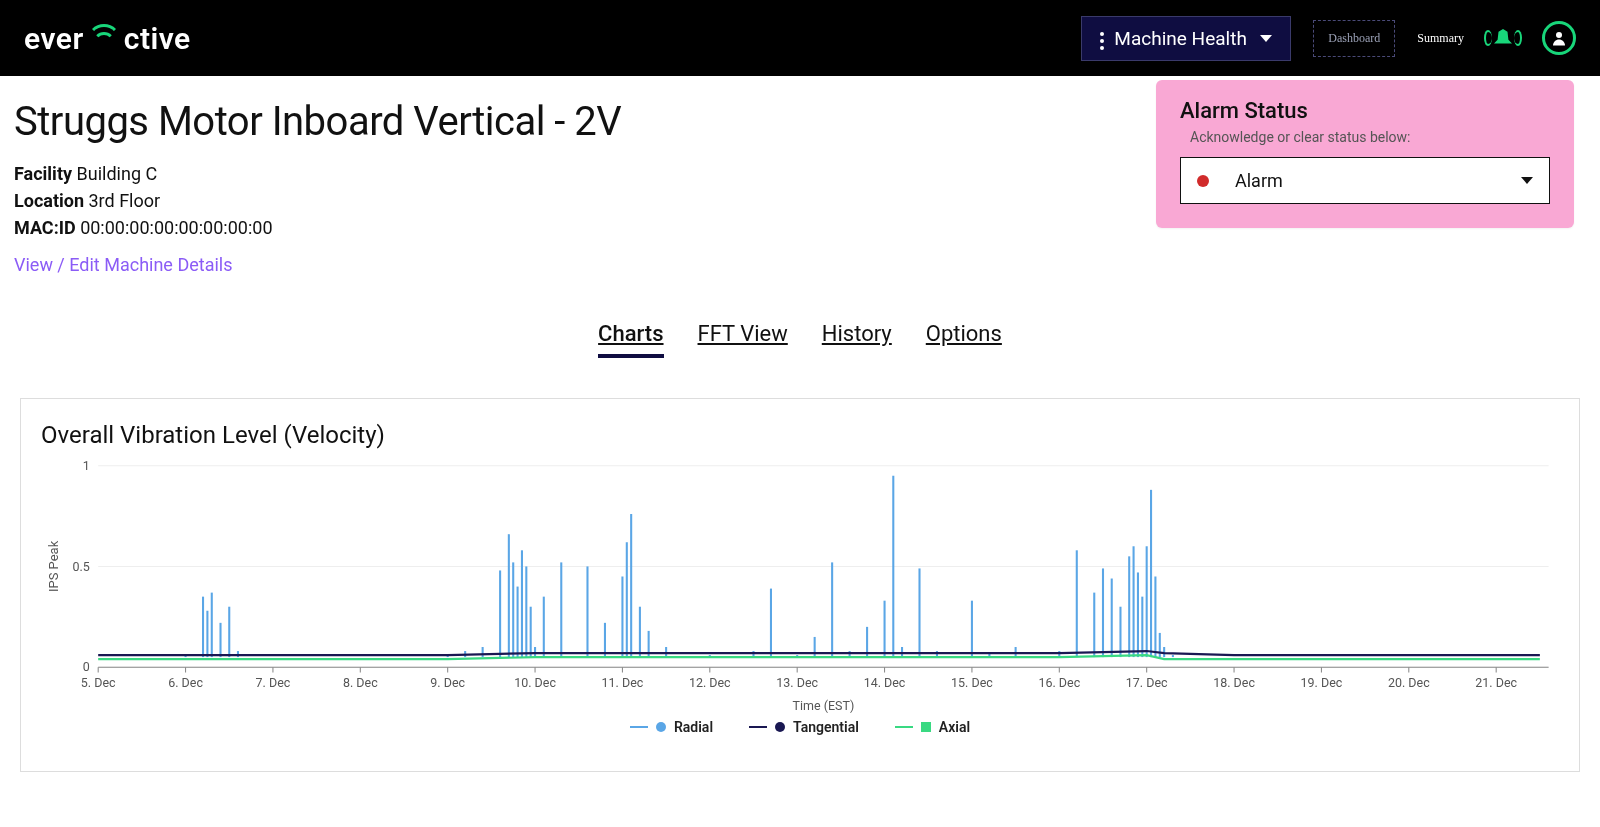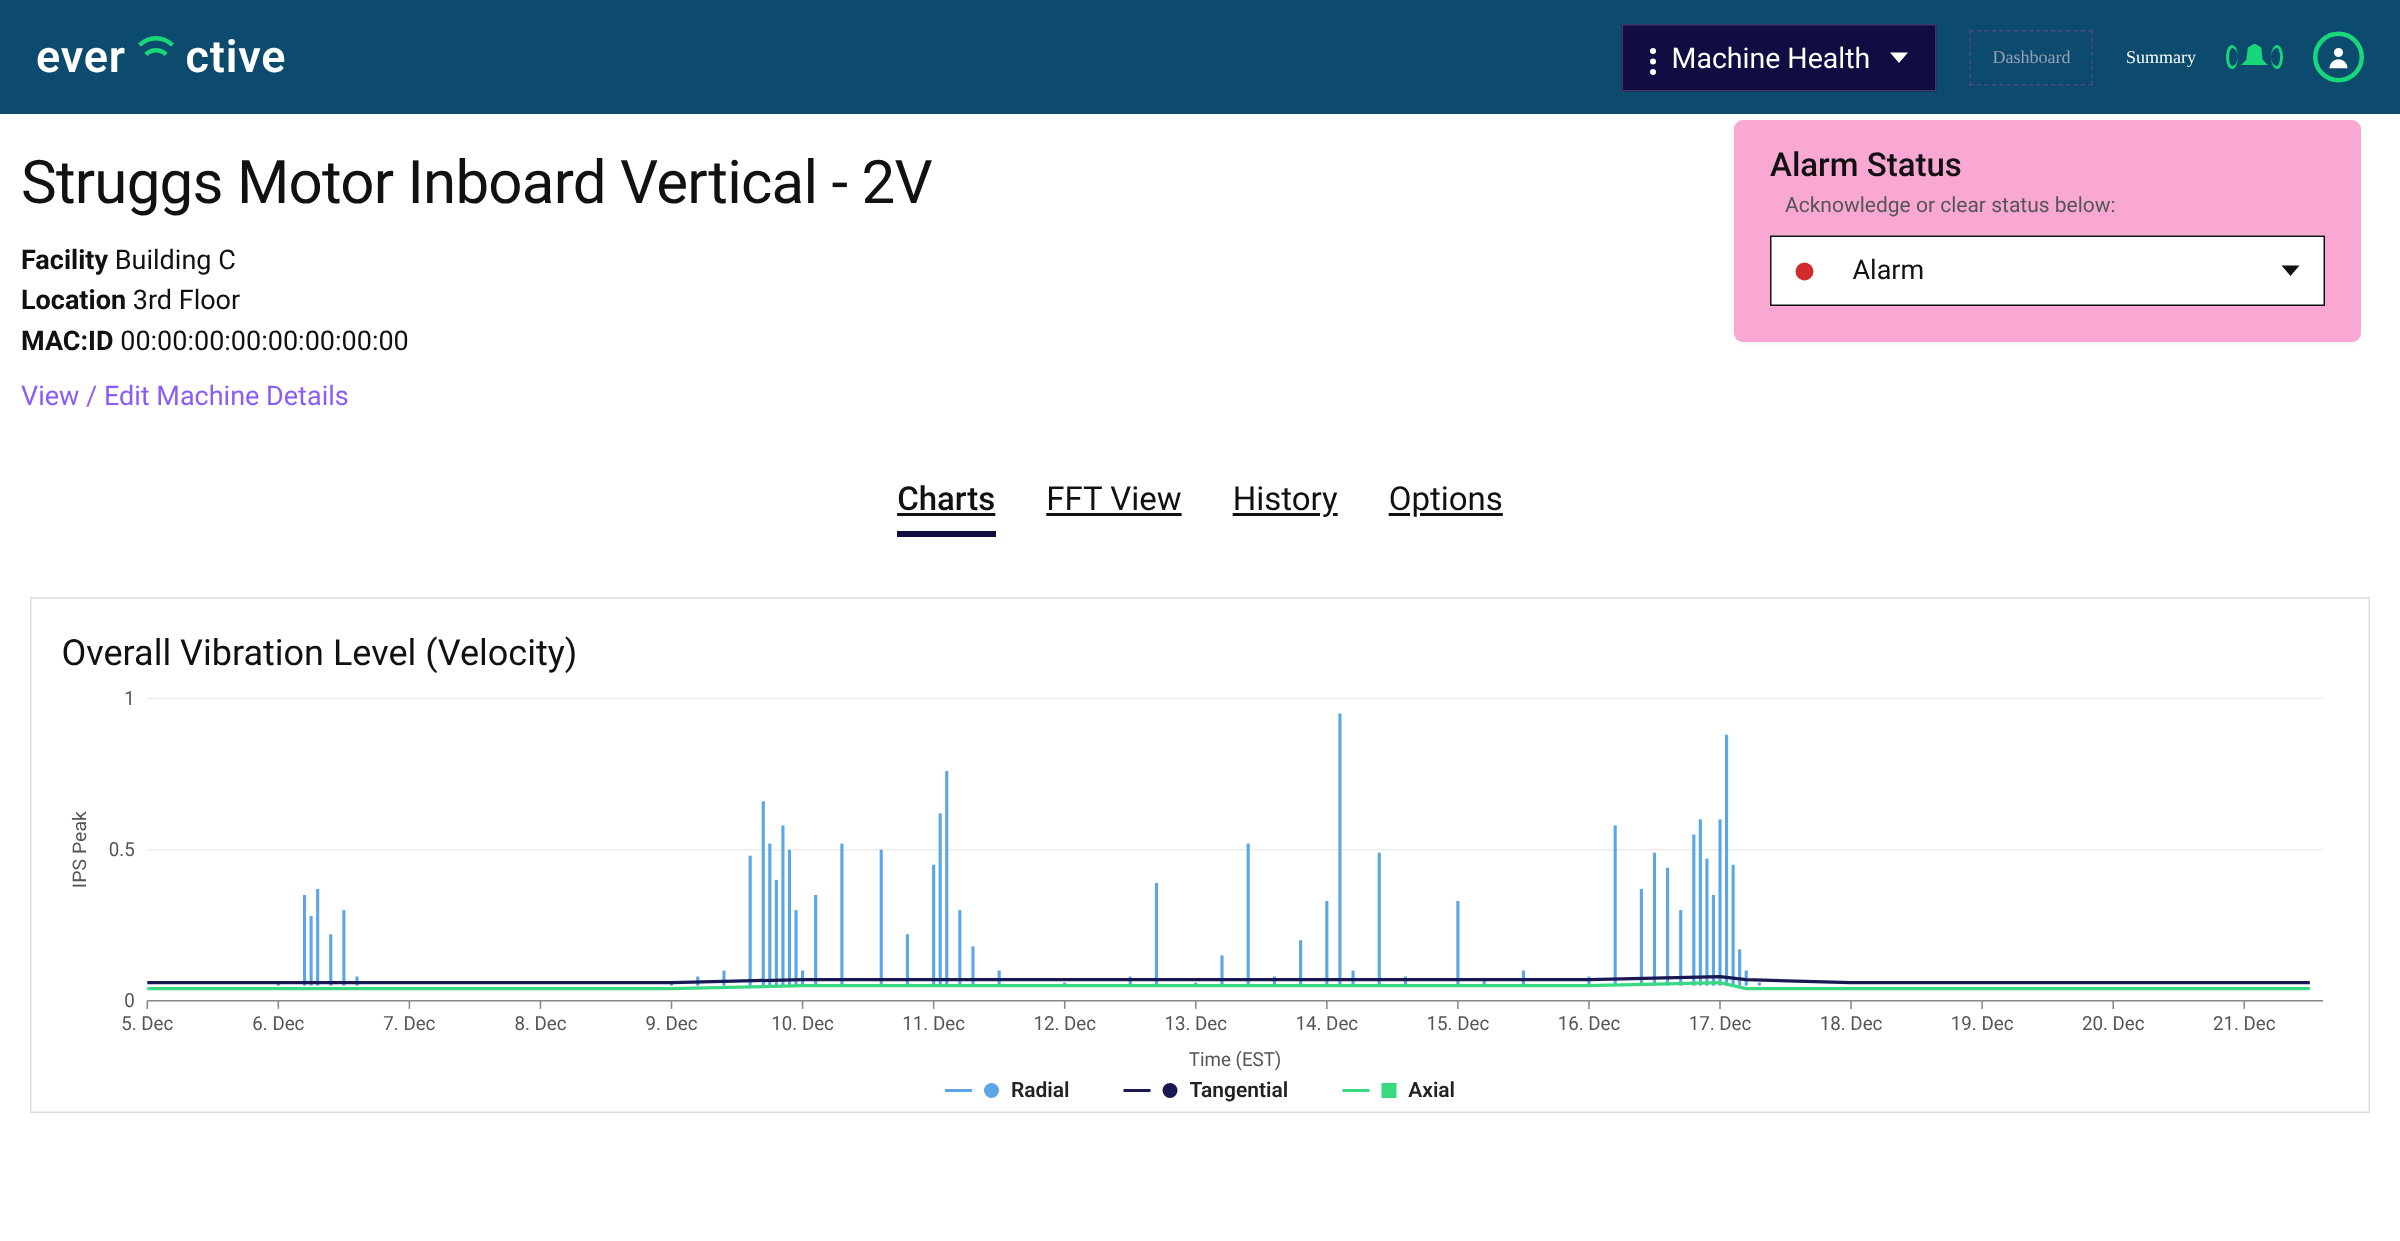--- a/index.html
+++ b/index.html
@@ -7,21 +7,21 @@
     font-family: -apple-system, BlinkMacSystemFont, "Segoe UI", Roboto, Helvetica, Arial, sans-serif;
     background: #fff;
     color: #111;
     width: 1600px;
   }
   
   .header {
     display: flex;
     align-items: center;
     justify-content: space-between;
-    background: #0c4a6e;
+    background: #000000;
     color: #fff;
     height: 76px;
     padding: 0 24px;
   }
   .logo { display: flex; align-items: center; gap: 6px; font-size: 30px; font-weight: 600; letter-spacing: 0.5px; }
   .logo .arc { position: relative; width: 28px; height: 28px; }
   .logo .arc::before,
   .logo .arc::after {
     content: ""; position: absolute; left: 50%; transform: translateX(-50%);
     border: 3px solid #18d67a; border-bottom: none; border-left-color: transparent; border-right-color: transparent;
@@ -87,21 +87,21 @@
   .alarm-select .left { display:flex; align-items:center; gap:26px; font-size:18px; }
   .dot-red { width:12px; height:12px; border-radius:50%; background:#d12b2b; }
   .alarm-select .chev-down { border-top-color:#111; }
 
   
   .tabs { display:flex; gap:34px; justify-content:center; margin: 46px 0 40px 0; font-size: 22px; text-decoration: underline; }
   .tab { cursor:pointer; padding-bottom:8px; }
   .tab.active { border-bottom: 4px solid #0f0d41; font-weight:500; }
 
   
-  .chart-card { border:1px solid #ddd; margin: 0 6px; padding: 22px 20px 6px 20px; }
+  .chart-card { border:1px solid #ddd; margin: 0 6px; padding: 22px 20px 36px 20px; }
   .chart-title { font-size: 24px; font-weight: 400; margin-bottom: 8px; }
   .chart-wrap { position: relative; }
   svg.chart { width: 100%; height: 260px; display:block; }
   .legend { display:flex; gap:36px; justify-content:center; font-size:14px; margin-top:2px; font-weight:600; color:#222;}
   .legend .item { display:flex; align-items:center; gap:8px; }
   .lg-dot { width:10px; height:10px; border-radius:50%; display:inline-block; }
   .lg-line { width:18px; height:2px; display:inline-block; }
   .lg-sq { width:10px; height:10px; display:inline-block; }
   .tick-label { font-size:12px; fill:#555; }
   .ylabel { font-size:12px; fill:#555; }

